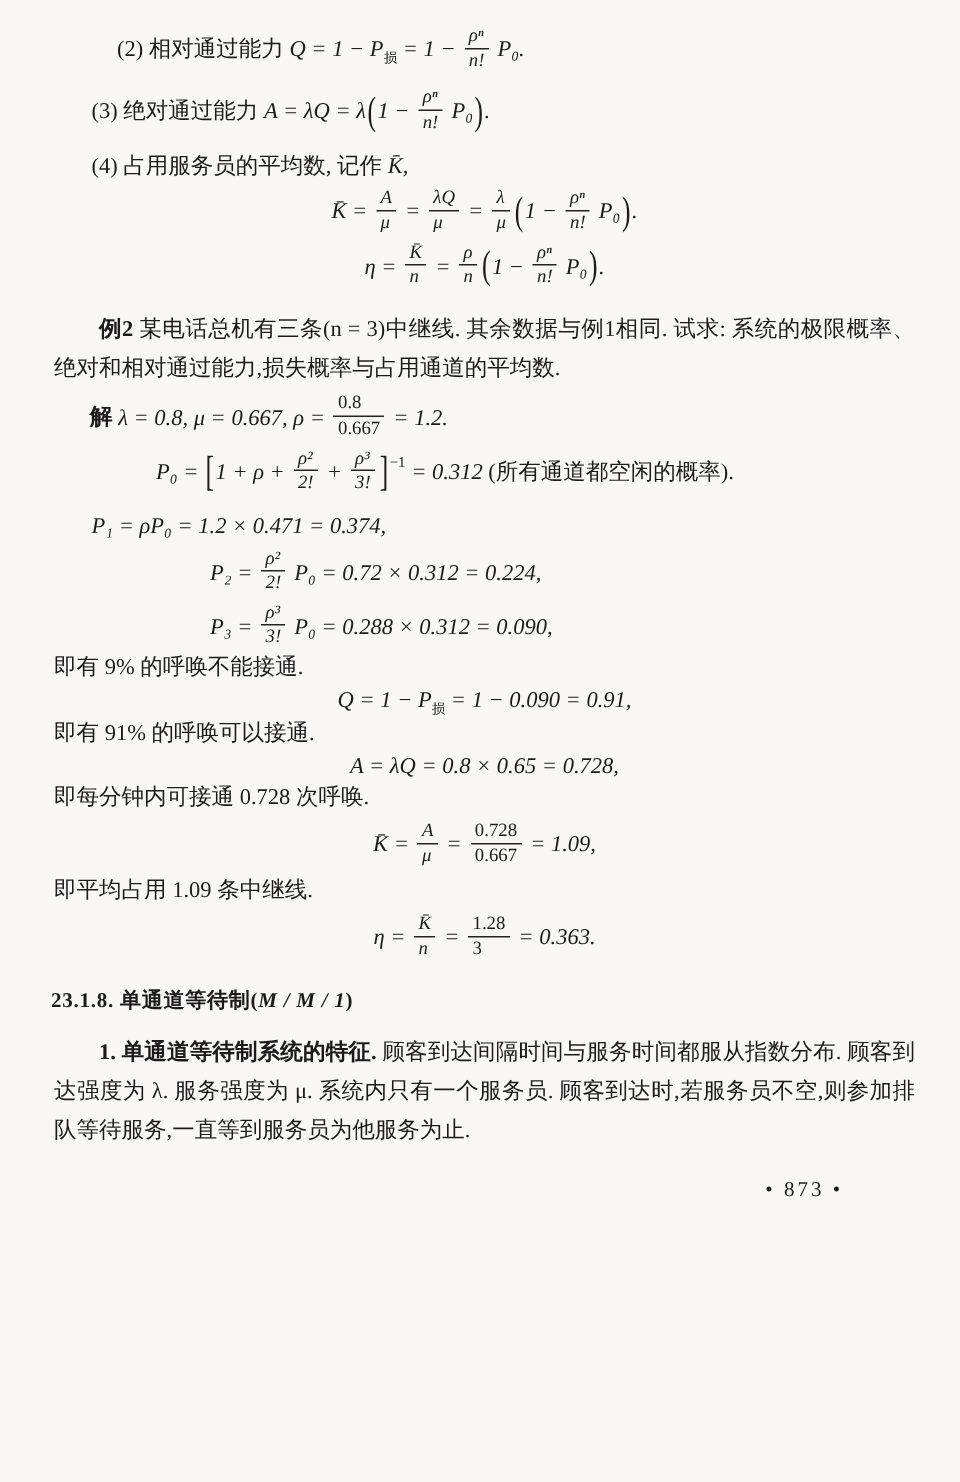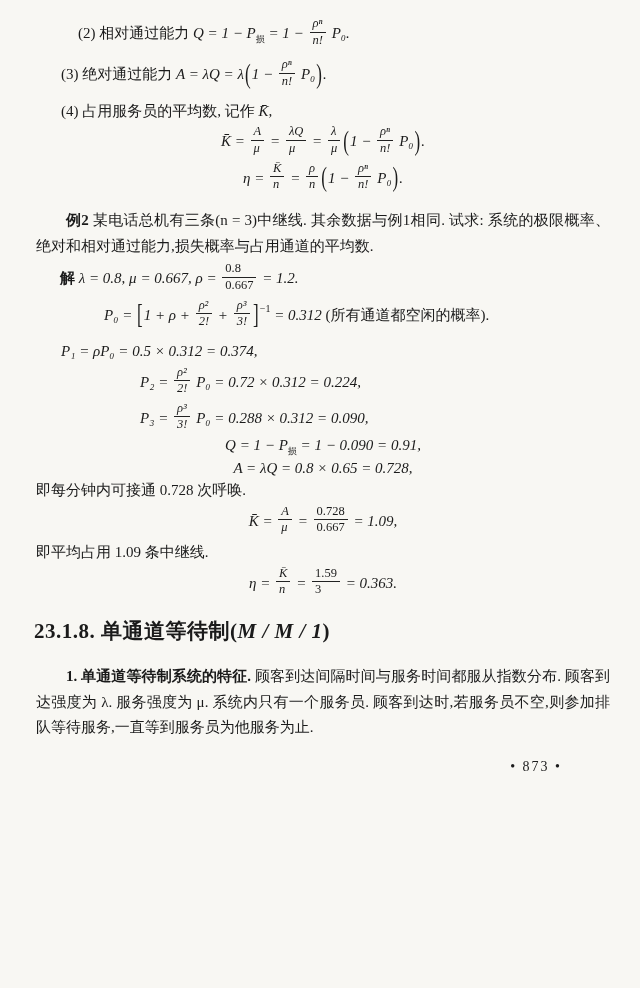--- a/index.html
+++ b/index.html
@@ -40,21 +40,21 @@
   .ind3{margin-left:104px;}  
   .ctr{text-align:center;}
   .gap-s{margin-top:4px;}
   .gap-m{margin-top:9px;margin-left:25px;}
   .gap-l{margin-top:13px;}
   p{margin:0;}
   .para{line-height:1.72;text-align:justify;}
   .tindent{text-indent:2em;}
   b{font-weight:700;}
   .heading{
-    font-size:21px;font-weight:700;
+    font-size:14px;font-weight:700;
     margin-top:16px;margin-left:-2px;
     font-family:"Liberation Serif","DejaVu Serif",serif;
     letter-spacing:.5px;
   }
   .heading .mi{font-weight:700;}
   .pagenum{
     text-align:right;margin-top:16px;padding-right:48px;
     font-size:14px;letter-spacing:2px;
   }
 </style>
@@ -109,56 +109,58 @@
         </span><span class="mi"> = 1.2.</span></span></div>
 
   <div class="fline ind2 gap-s"><span class="mi">P₀ = </span><span class="lb">[</span><span class="mi">1 + ρ + </span><span class="frac">
         <span class="fnum">ρ²</span>
         <span class="fden">2!</span>
       </span><span class="mi"> + </span><span class="frac">
         <span class="fnum">ρ³</span>
         <span class="fden">3!</span>
       </span><span class="rb">]</span><span class="sup">−1</span><span class="mi"> = 0.312 </span><span class="ro">(所有通道都空闲的概率).</span></div>
 
-  <div class="fline ind3 gap-m"><span class="mi">P₁ = ρP₀ = 0.5 × 0.312 = 0.374,</span></div>
+  <div class="fline ind3 gap-m"><span class="mi">P₁ = ρP₀ = 1.2 × 0.471 = 0.374,</span></div>
 
   <div class="fline ind3 gap-s"><span class="mi">P₂ = </span><span class="frac">
         <span class="fnum">ρ²</span>
         <span class="fden">2!</span>
       </span><span class="mi"> P₀ = 0.72 × 0.312 = 0.224,</span></div>
 
   <div class="fline ind3 gap-s"><span class="mi">P₃ = </span><span class="frac">
         <span class="fnum">ρ³</span>
         <span class="fden">3!</span>
       </span><span class="mi"> P₀ = 0.288 × 0.312 = 0.090,</span></div>
 
 
+  <p>即有 9% 的呼唤不能接通.</p>
 
   <div class="fline ctr"><span class="mi">Q = 1 − P</span><span class="sub">损</span><span class="mi"> = 1 − 0.090 = 0.91,</span></div>
 
+  <p>即有 91% 的呼唤可以接通.</p>
 
   <div class="fline ctr"><span class="mi">A = λQ = 0.8 × 0.65 = 0.728,</span></div>
 
   <p>即每分钟内可接通 0.728 次呼唤.</p>
 
   <div class="fline ctr gap-s"><span class="mi">K̄ = </span><span class="frac">
         <span class="fnum">A</span>
         <span class="fden">μ</span>
       </span><span class="mi"> = </span><span class="frac ro">
         <span class="fnum">0.728</span>
         <span class="fden">0.667</span>
       </span><span class="mi"> = 1.09,</span></div>
 
   <p class="gap-s">即平均占用 1.09 条中继线.</p>
 
   <div class="fline ctr gap-s"><span class="mi">η = </span><span class="frac">
         <span class="fnum">K̄</span>
         <span class="fden">n</span>
       </span><span class="mi"> = </span><span class="frac ro">
-        <span class="fnum">1.59</span>
+        <span class="fnum">1.28</span>
         <span class="fden">3</span>
       </span><span class="mi"> = 0.363.</span></div>
 
   <h2 class="heading fline"><span class="ro">23.1.8. 单通道等待制(</span><span class="mi">M / M / 1</span><span class="ro">)</span></h2>
 
   <p class="para tindent gap-s"><b>1. 单通道等待制系统的特征.</b><span> 顾客到达间隔时间与服务时间都服从指数分布. 顾客到达强度为 λ. 服务强度为 μ. 系统内只有一个服务员. 顾客到达时,若服务员不空,则参加排队等待服务,一直等到服务员为他服务为止.</span></p>
 
 
   <div class="pagenum">• 873 •</div>
 

